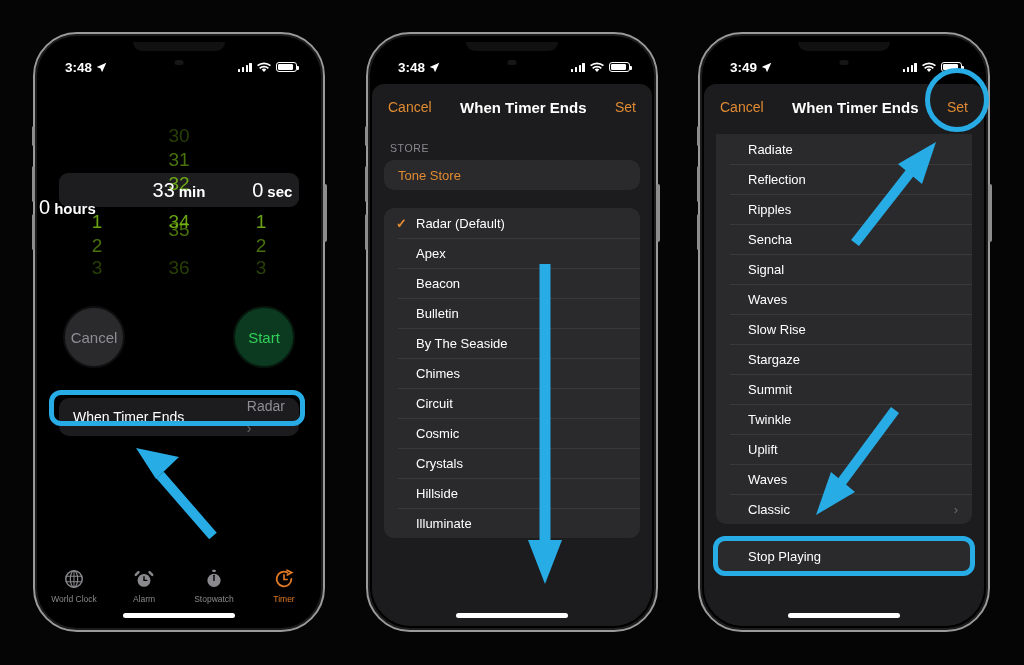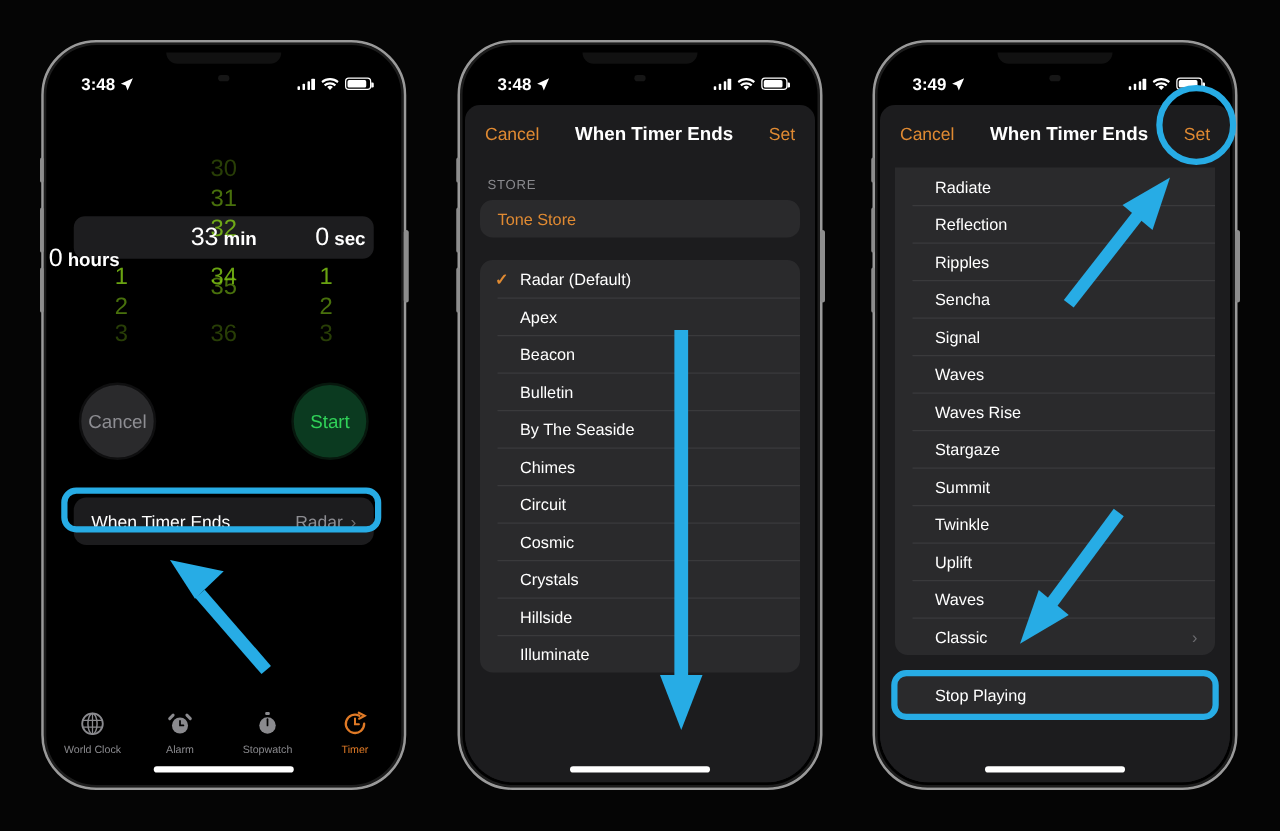--- a/index.html
+++ b/index.html
@@ -126,21 +126,21 @@
   .rbtn.cancel { background: #2a2a2c; color: #8e8e93; border: 2px solid #0f0f10; }
   .rbtn.start  { background: #0b3a20; color: #30d158; border: 2px solid #07170d; }
 
   .wte-row {
     position: absolute; top: 360px; left: 20px; right: 20px; height: 38px;
     background: #1c1c1e; border-radius: 10px;
     display: flex; align-items: center; justify-content: space-between;
     padding: 0 14px;
   }
   .wte-label { color: #fff; font-size: 14px; }
-  .wte-right { display: flex; align-items: flex-start; gap: 6px; color: #8e8e93; font-size: 14px; }
+  .wte-right { display: flex; align-items: flex-start; gap: 6px; color: #8e8e93; font-size: 14px; flex-direction: column; }
   .chev { color: #6c6c70; font-size: 14px; }
 
   .tabbar {
     position: absolute; bottom: 0; left: 0; right: 0; height: 66px;
     display: flex; align-items: flex-start; padding-top: 8px;
     background: #000;
   }
   .tab { flex: 1; text-align: center; color: #8a8a8e; font-size: 8.5px; }
   .tab .tico { display: block; margin: 0 auto 4px; width: 22px; height: 22px; }
   .tab.active { color: #e07a26; }
@@ -479,21 +479,21 @@
             <div class="row indent">
                 <span>Sencha</span>
               </div>
             <div class="row indent">
                 <span>Signal</span>
               </div>
             <div class="row indent">
                 <span>Waves</span>
               </div>
             <div class="row indent">
-                <span>Waves Rise</span>
+                <span>Slow Rise</span>
               </div>
             <div class="row indent">
                 <span>Stargaze</span>
               </div>
             <div class="row indent">
                 <span>Summit</span>
               </div>
             <div class="row indent">
                 <span>Twinkle</span>
               </div>

